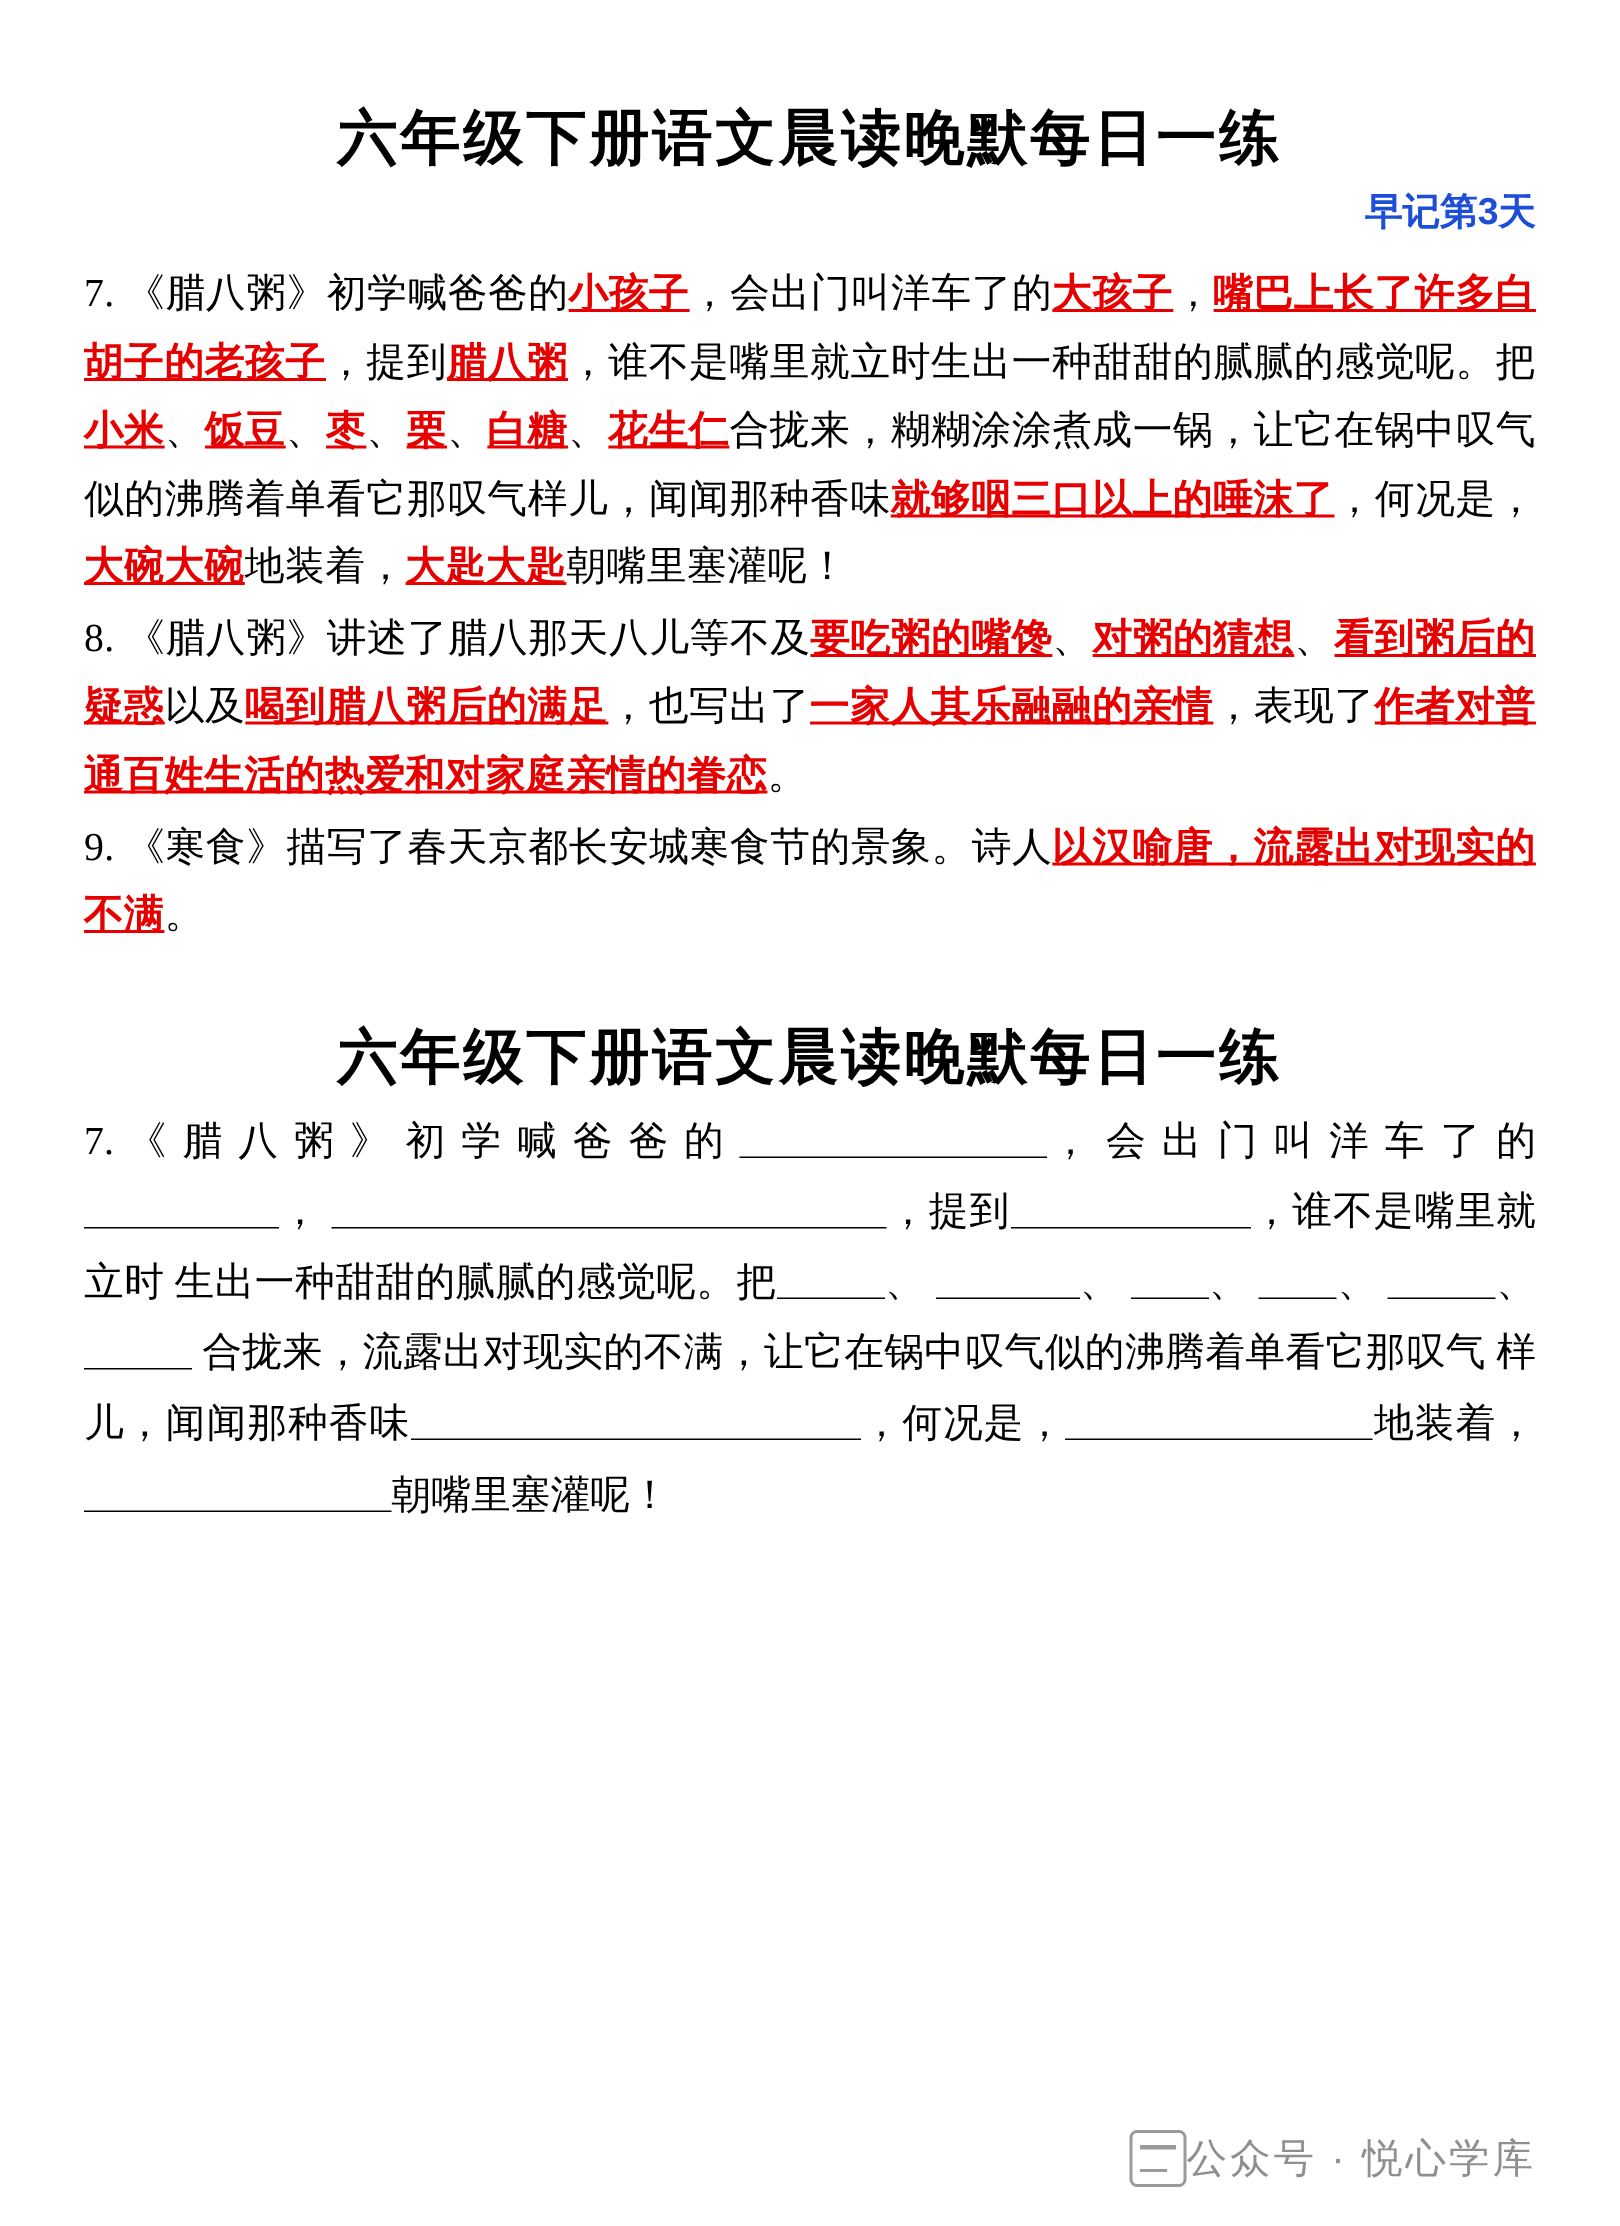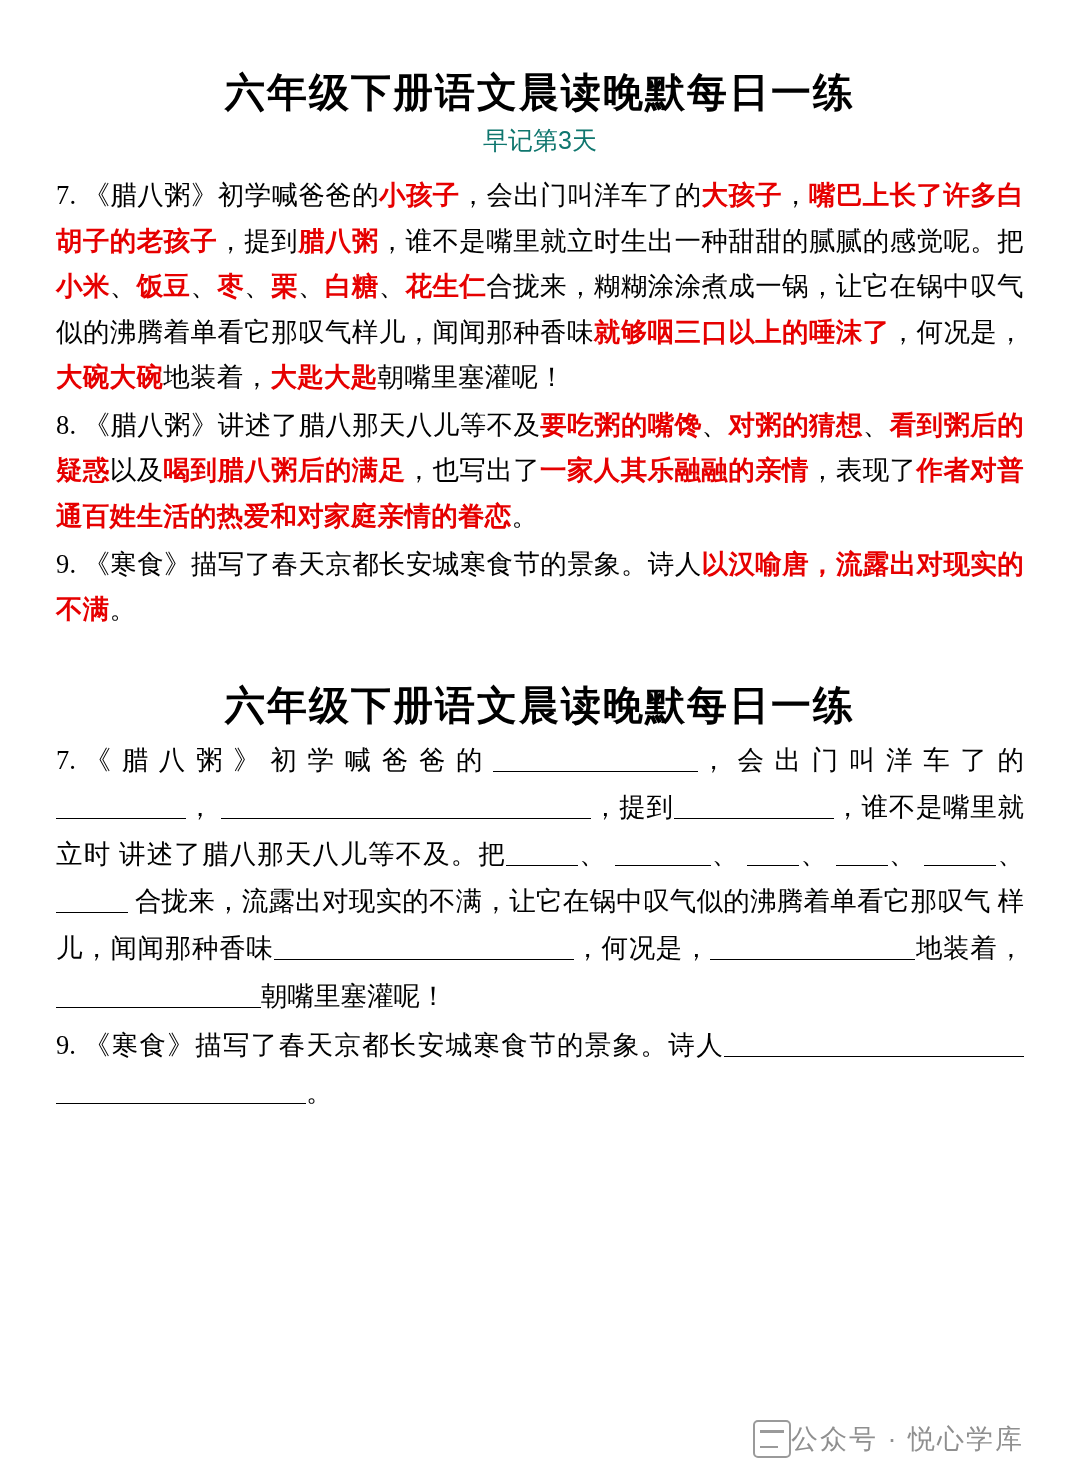--- a/index.html
+++ b/index.html
@@ -24,38 +24,39 @@
   .doc-title {
     text-align: center;
     font-family: "DejaVu Serif", serif;
     font-size: 40px;
     font-weight: bold;
     letter-spacing: 2px;
     margin: 18px 0 6px 0;
     line-height: 1.3;
   }
   .section-subtitle {
-    text-align: center;
+    text-align: right;
     font-family: "Liberation Sans", sans-serif;
     font-size: 25px;
-    font-weight: normal;
-    color: #0f766e;
+    font-weight: bold;
+    color: #1d4ed8;
     margin: 6px 0 16px 0;
   }
   .para {
     font-size: 26.5px;
     line-height: 1.72;
     text-align: justify;
     text-justify: inter-ideograph;
     margin: 0 0 2px 0;
     letter-spacing: 0.3px;
   }
   .ans {
     color: #e60000;
     font-weight: bold;
+    text-decoration: underline;
     text-decoration-color: #e60000;
     text-underline-offset: 2px;
   }
   .block-2 {
     margin-top: 46px;
   }
   .para-j {
     font-size: 26.5px;
     line-height: 1.78;
     text-align: justify;
@@ -140,37 +141,32 @@
 
   <div class="block-2">
     <h1 class="doc-title">六年级下册语文晨读晚默每日一练</h1>
 
     <p class="para-j">
       <span>7.</span>
       <span>《 腊 八 粥 》 初 学 喊 爸 爸 的</span>
       <span class="blank b-xl"></span><span>， 会 出 门 叫 洋 车 了</span>
       <span>的</span><span class="blank b-m"></span><span>，</span>
       <span class="blank b-w4"></span><span>，提到</span><span class="blank b-l"></span><span>，谁不是嘴里就立时</span>
-      <span>讲述了腊八那天八儿等不及。把</span><span class="blank b-xs"></span>、
+      <span>生出一种甜甜的腻腻的感觉呢。把</span><span class="blank b-xs"></span>、
       <span class="blank b-s"></span>、
       <span class="blank b-xxs"></span>、
       <span class="blank b-xxs"></span>、
       <span class="blank b-xs"></span>、
       <span class="blank b-xs"></span>
       <span>合拢来，流露出对现实的不满，让它在锅中叹气似的沸腾着单看它那叹气</span>
       <span>样儿，闻闻那种香味</span><span class="blank b-w3"></span><span>，何况是，</span><span class="blank b-xl"></span><span>地装着，</span>
       <span class="blank b-xl"></span><span>朝嘴里塞灌呢！</span>
     </p>
 
 
-    <p class="para-j">
-      <span>9.</span>
-      <span>《寒食》描写了春天京都长安城寒食节的景象。诗人</span><span class="blank b-w3"></span>
-      <span class="blank b-xxl"></span><span>。</span>
-    </p>
   </div>
 
   <div class="footer">
     <span class="footer-icon"></span>
     <span class="footer-text">公众号 · 悦心学库</span>
   </div>
 
 </div>
 
 </body></html>

